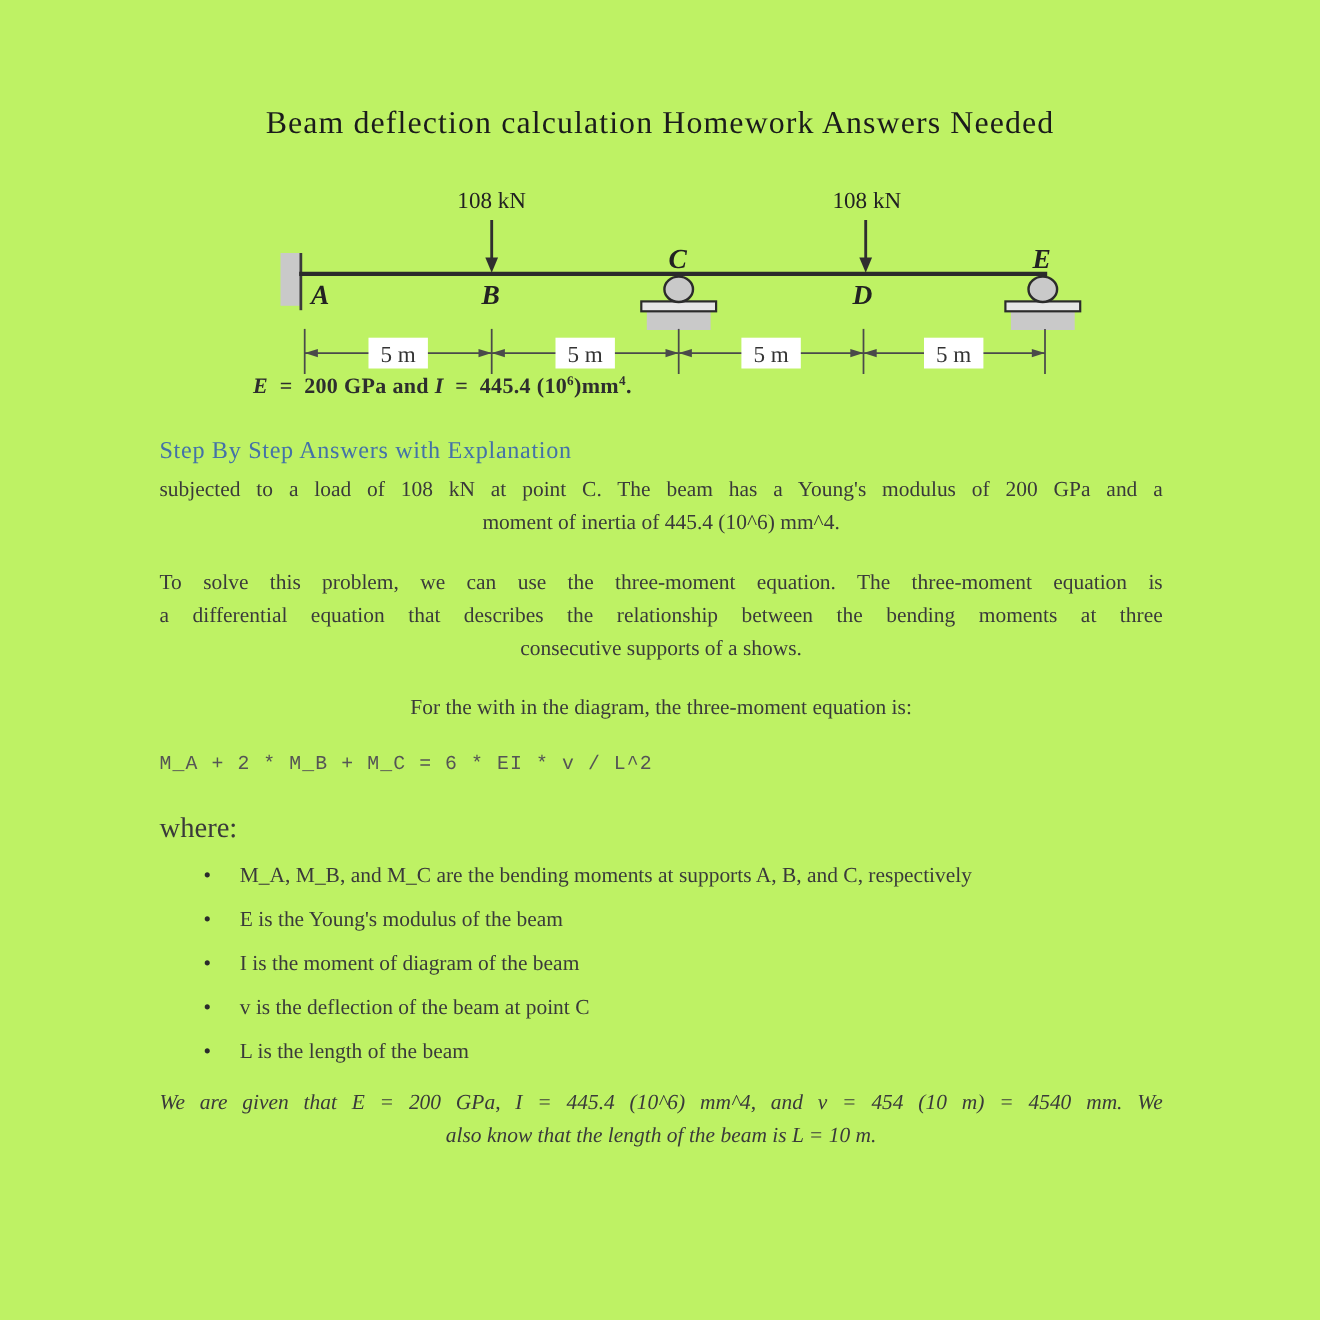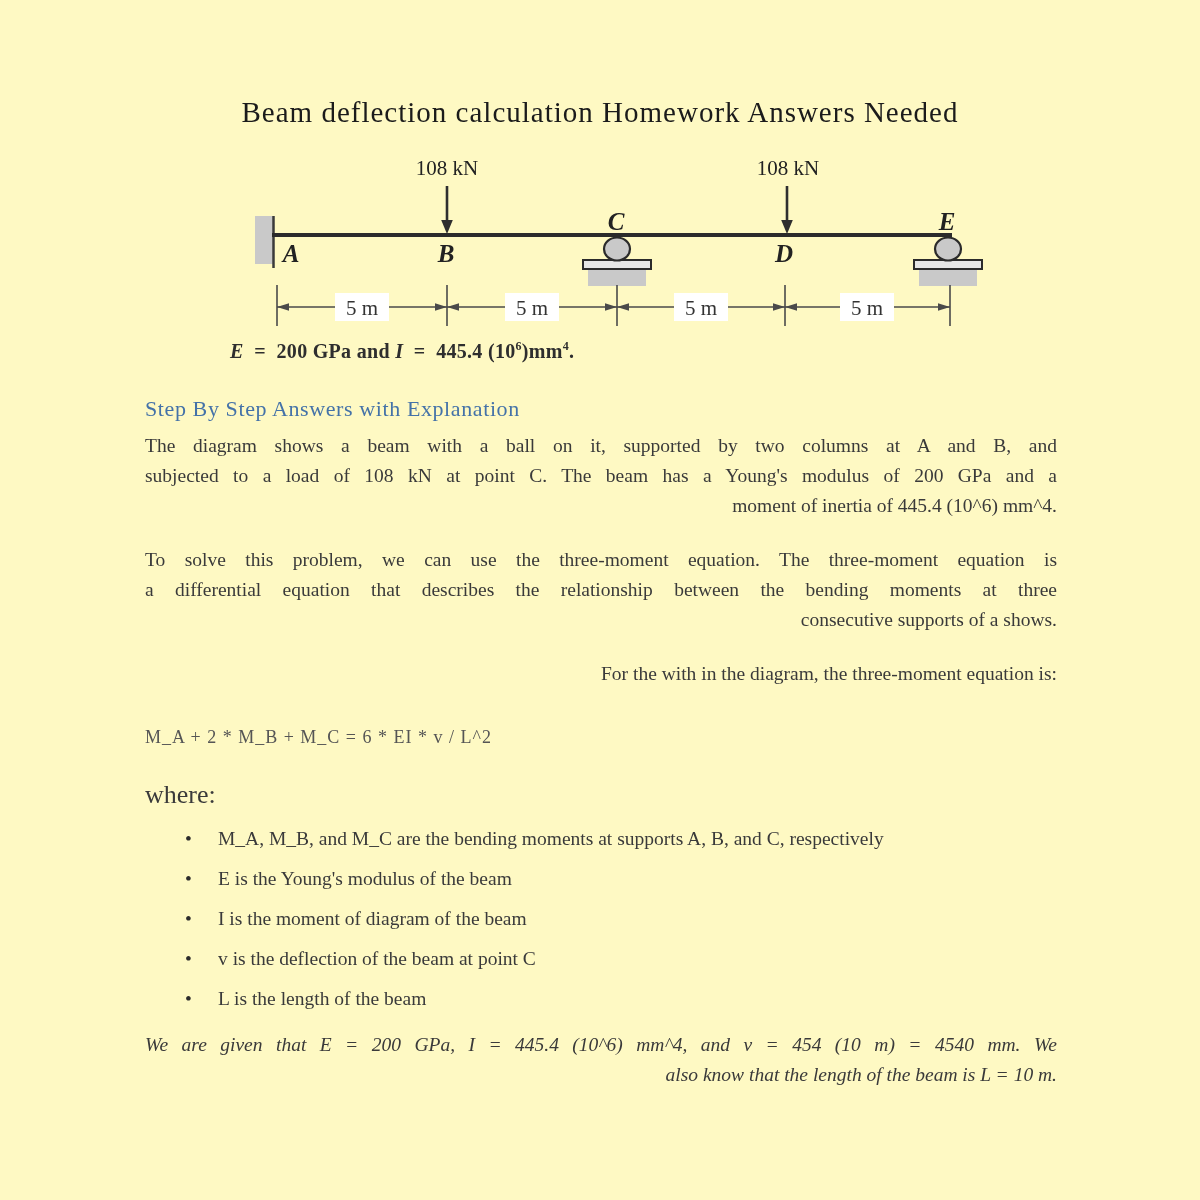--- a/index.html
+++ b/index.html
@@ -1,36 +1,36 @@
 <!DOCTYPE html>
 <html><head>
 <meta charset="utf-8">
 <style>
   html, body { margin: 0; padding: 0; background: #ffffff; }
   .page {
     position: relative;
     width: 1200px;
     height: 1200px;
-    background: #fef9c3;
+    background: #bef264;
     font-family: "Liberation Serif", "DejaVu Serif", serif;
     color: #3a3a3a;
     overflow: hidden;
   }
   .title {
     position: absolute;
     top: 96px; left: 0;
     width: 100%;
     margin: 0;
     text-align: center;
     font-size: 29px;
     font-weight: 400;
     letter-spacing: 1px;
     color: #1b1b1b;
   }
-  .figure { position: absolute; left: 230px; top: 146px; width: 790px; height: 220px; }
+  .figure { position: absolute; left: 230px; top: 160px; width: 790px; height: 220px; }
   .figure svg { display: block; }
   .svg-label { font-family: "Liberation Serif", "DejaVu Serif", serif; fill: #222222; }
   .load-text { font-size: 21px; }
   .pt-text { font-size: 25px; font-style: italic; font-weight: 600; }
   .dim-text { font-size: 21px; fill: #333333; }
   .props {
     position: absolute;
     left: 230px; top: 339px;
     width: 790px;
     text-align: left;
@@ -47,27 +47,28 @@
     margin: 0 0 9px 0;
     font-size: 22px;
     font-weight: 400;
     line-height: 26px;
     letter-spacing: 0.6px;
     color: #4472a8;
   }
   .para { margin: 0 0 24px 0; font-size: 19.5px; line-height: 30px; }
   .para.single { margin-bottom: 0; }
   .jl { display: block; text-align: justify; text-align-last: justify; }
-  .jl.last { text-align-last: auto; text-align: right; }
+  .jl.last { text-align-last: auto; text-align: center; }
   .equation {
-    margin: 37px 0 32px 0;
+    margin: 25px 0 32px 0;
     font-size: 18px;
     line-height: 22px;
     letter-spacing: 1px;
     color: #555555;
+    font-family: Liberation Mono, monospace;
   }
   .where { margin: 0 0 14px 0; font-size: 26px; line-height: 30px; }
   .blist { list-style: none; margin: 0 0 16px 0; padding: 0; }
   .blist li { display: flex; line-height: 30px; margin-bottom: 10px; font-size: 19.5px; }
   .blist .dot { width: 33px; padding-left: 40px; flex: 0 0 auto; color: #2b2b2b; }
   .blist .btext { flex: 1 1 auto; }
   .closing { margin: 0; font-style: italic; }
 </style>
 </head>
 <body>
@@ -147,21 +148,20 @@
   </div>
 
   <div class="props">
     <span class="it">E</span><span>  =  200 GPa and </span><span class="it">I</span><span>  =  445.4 (10</span><sup>6</sup><span>)mm</span><sup>4</sup><span>.</span>
   </div>
 
   <div class="content">
     <h2 class="heading">Step By Step Answers with Explanation</h2>
 
     <p class="para">
-      <span class="jl">The diagram shows a beam with a ball on it, supported by two columns at A and B, and</span>
       <span class="jl">subjected to a load of 108 kN at point C. The beam has a Young's modulus of 200 GPa and a</span>
       <span class="jl last">moment of inertia of 445.4 (10^6) mm^4.</span>
     </p>
 
     <p class="para">
       <span class="jl">To solve this problem, we can use the three-moment equation. The three-moment equation is</span>
       <span class="jl">a differential equation that describes the relationship between the bending moments at three</span>
       <span class="jl last">consecutive supports of a shows.</span>
     </p>
 

